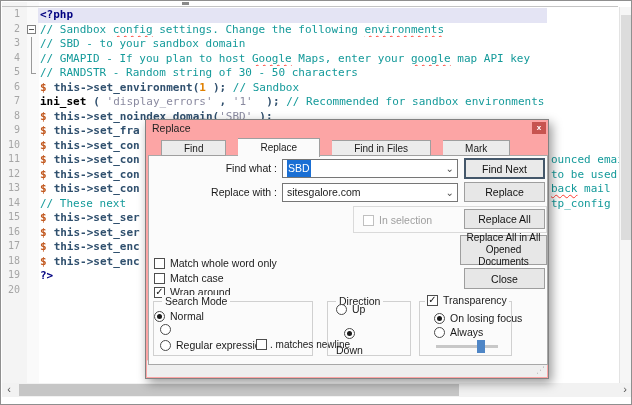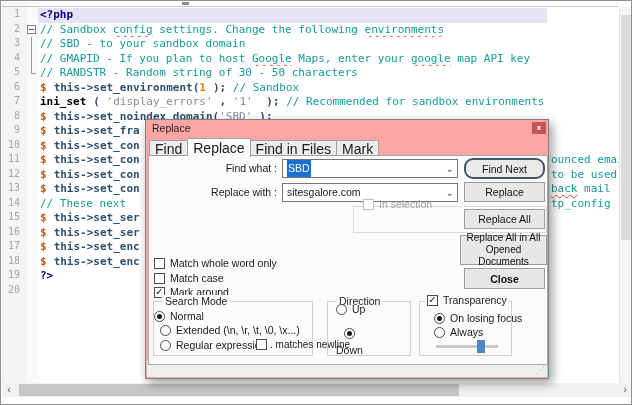--- a/index.html
+++ b/index.html
@@ -50,22 +50,22 @@
   #hthumb{position:absolute;left:17px;top:1px;width:440px;height:12px;background:#c6c6c6;}
 
   
   #dialog{position:absolute;left:144px;top:118px;width:404px;height:260px;background:#fca5a5;
           border:1px solid #828282;box-shadow:3px 4px 10px rgba(0,0,0,.4);z-index:10;
           font-size:10.5px;color:#1a1a1a;box-sizing:border-box;}
   #dlg-title{position:absolute;left:6px;top:2px;font-size:10.5px;color:#222;}
   #dlg-close{position:absolute;right:2px;top:2px;width:14px;height:12px;background:#c75450;
              color:#fff;font-size:8px;line-height:12px;text-align:center;font-weight:bold;}
   #tabs{position:absolute;left:3px;top:17px;height:19px;display:flex;align-items:flex-end;z-index:3;}
-  .tab{height:16px;line-height:16px;padding:0 5px;font-size:14px;background:#ececec;
-       border:1px solid #9f9f9f;border-left-width:0;box-sizing:border-box;}
+  .tab{height:16px;line-height:16px;padding:0 22px;font-size:10px;background:#ececec;
+       border:1px solid #9f9f9f;border-left-width:0;box-sizing:border-box;margin-left:12px;}
   .tab:first-child{border-left-width:1px;}
   .tab.active{height:19px;line-height:18px;background:#fbfbfb;border-bottom:0;margin-bottom:-1px;}
   #page{position:absolute;left:2px;top:35px;width:398px;height:208px;background:#fbfbfb;
         border:1px solid #a8a8a8;box-sizing:content-box;z-index:2;}
 
   .flabel{position:absolute;left:0;width:128px;text-align:right;}
   .combo{position:absolute;left:133px;width:176px;height:19px;background:#fff;border:1px solid #767676;
          box-sizing:border-box;line-height:17px;padding:0 16px 0 4px;white-space:nowrap;overflow:hidden;}
   .combo .chev{position:absolute;right:3px;top:0;font-size:10px;color:#505050;line-height:17px;}
   .seltext{background:#1a6fd4;color:#fff;padding:8px 1px;text-align:right;}
@@ -247,61 +247,60 @@
       <div class="tab">Mark</div>
     </div>
 
     <div id="page">
 
       <div class="flabel" style="top:6px;">Find what :</div>
       <div class="combo" style="top:3px;">
         <span class="seltext">SBD</span>
         <span class="chev">⌄</span>
       </div>
-      <div class="btn default" style="top:2px;height:21px;border-radius:9px;">Find Next</div>
+      <div class="btn default" style="top:2px;height:21px;">Find Next</div>
 
       <div class="flabel" style="top:30px;">Replace with :</div>
       <div class="combo" style="top:27px;">
         <span>sitesgalore.com</span>
         <span class="chev">⌄</span>
       </div>
       <div class="btn" style="top:26px;">Replace</div>
 
       <div class="grp" id="insel-grp"></div>
-      <div class="cb dis" style="left:214px;top:42px;">
+      <div class="cb dis" style="left:214px;top:58px;">
         <span class="box"></span>
         <span>In selection</span>
       </div>
       <div class="btn" style="top:53px;">Replace All</div>
 
       <div class="btn" style="left:311px;top:79px;width:87px;height:30px;font-size:10px;line-height:1.2;padding:1px;">Replace All in All Opened Documents</div>
-      <div class="btn" style="top:112px;height:21px;font-weight:bold;">Close</div>
+      <div class="btn" style="top:112px;height:21px;">Close</div>
 
       <div class="cb" style="left:5px;top:101px;">
         <span class="box"></span>
         <span>Match whole word only</span>
       </div>
       <div class="cb" style="left:5px;top:116px;">
         <span class="box"></span>
         <span>Match case</span>
       </div>
       <div class="cb" style="left:5px;top:130px;">
         <span class="box">✓</span>
-        <span>Mark around</span>
+        <span>Wrap around</span>
       </div>
 
       <div class="grp" id="grp-search">
         <span class="glabel">Search Mode</span>
         <div class="rad sel" style="left:0;top:8px;">
           <span class="cir"></span>
           <span>Normal</span>
         </div>
         <div class="rad" style="left:6px;top:22px;">
           <span class="cir"></span>
-          <span>Extended (\n, \r, \t, \0, \x...)</span>
         </div>
         <div class="rad" style="left:6px;top:37px;">
           <span class="cir"></span>
           <span>Regular expression</span>
         </div>
         <div class="cb" style="left:102px;top:37px;font-size:10px;gap:3px;">
           <span class="box"></span>
           <span>. matches newline</span>
         </div>
       </div>

